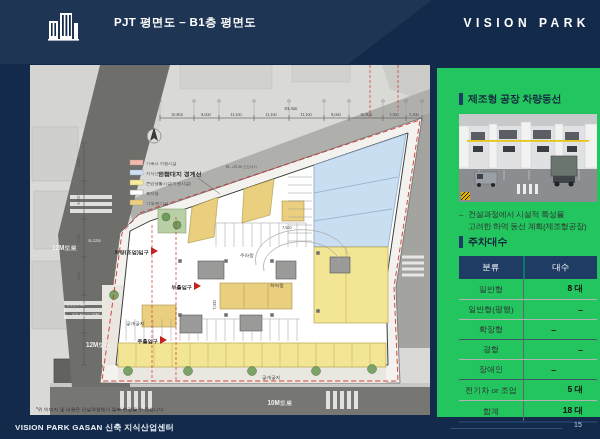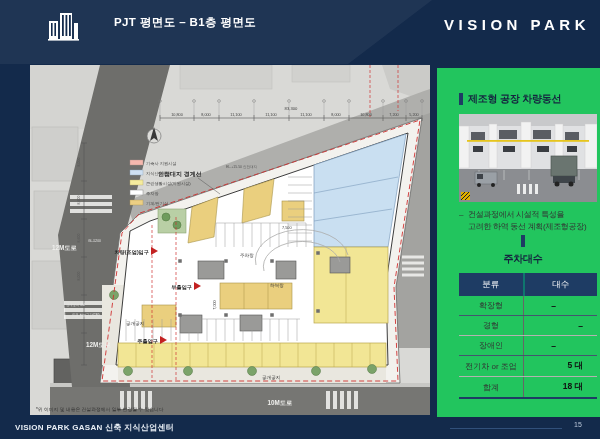--- a/index.html
+++ b/index.html
@@ -5,36 +5,36 @@
   html,body{margin:0;padding:0;background:#0c1e38;}
   .slide{position:relative;width:600px;height:439px;background:#132a4b;overflow:hidden;
          font-family:"Liberation Sans",sans-serif;}
   
   .header-sheen{position:absolute;left:0;top:0;width:600px;height:64px;
     background:rgba(255,255,255,0.055);
     clip-path:polygon(0 0,72% 0,58% 100%,0 100%);}
   .hdr-icon{position:absolute;left:46px;top:10px;}
   .hdr-title{position:absolute;left:114px;top:15px;color:#ffffff;font-size:11.5px;
     font-weight:bold;letter-spacing:0.4px;}
-  .hdr-logo{position:absolute;right:10px;top:16px;color:#ffffff;font-size:15px;
+  .hdr-logo{position:absolute;right:10px;top:16px;color:#ffffff;font-size:12px;
     font-weight:bold;letter-spacing:4.5px;}
   
   .plan-panel{position:absolute;left:30px;top:65px;width:400px;height:350px;background:#d9d9d6;}
   
   .side-card{position:absolute;left:437px;top:68px;width:172px;height:349px;background:#22c55e;
     padding:22px;box-sizing:border-box;}
   .sec-h{display:flex;align-items:center;gap:5px;margin:2px 0 0 0;}
   .sec-h .bar{width:4px;height:12px;background:#1e3c64;flex:0 0 auto;}
   .sec-h .txt{font-size:10px;font-weight:bold;color:#15253f;letter-spacing:-0.2px;}
   .factory{width:138px;height:88px;margin-top:8px;display:block;}
   .bullet{position:relative;margin-top:7px;padding-left:9px;font-size:8px;color:#333;
     line-height:1.5;letter-spacing:-0.3px;}
   .bullet .dash{position:absolute;left:0;top:0;}
   .bullet .l2{display:block;}
-  .pk-h{flex-direction:column;}
+  .pk-h{}
   table.pk{border-collapse:collapse;width:138px;margin-top:7px;}
   table.pk th{background:#1e3c64;color:#fff;font-size:8.5px;font-weight:normal;
     padding:5.5px 0;text-align:center;}
   table.pk th.valh{border-left:2px solid #0f766e;}
   table.pk td{font-size:8px;color:#333;padding:4px 0;border-bottom:1px solid #b3b3b0;}
   table.pk td.cat{text-align:center;width:64px;}
   table.pk td.val{text-align:right;padding-right:14px;font-weight:bold;font-size:8.5px;
     color:#111;border-left:1px solid #666;}
   table.pk tr.sep td{border-bottom:1.5px solid #44556e;text-align:center;}
   table.pk tr.last td{border-bottom:2.5px solid #1e3c64;}
@@ -335,20 +335,28 @@
     </div>
 
     <table class="pk">
       <thead>
         <tr>
           <th>분류</th>
           <th class="valh">대수</th>
         </tr>
       </thead>
       <tbody>
+        <tr>
+          <td class="cat">일반형</td>
+          <td class="val">8 대</td>
+          </tr>
+        <tr>
+          <td class="cat">일반형(평행)</td>
+          <td class="val">–</td>
+          </tr>
         <tr class="sep">
           <td class="cat">확장형</td>
           <td class="val">–</td>
           </tr>
         <tr>
           <td class="cat">경형</td>
           <td class="val">–</td>
           </tr>
         <tr class="sep">
           <td class="cat">장애인</td>

